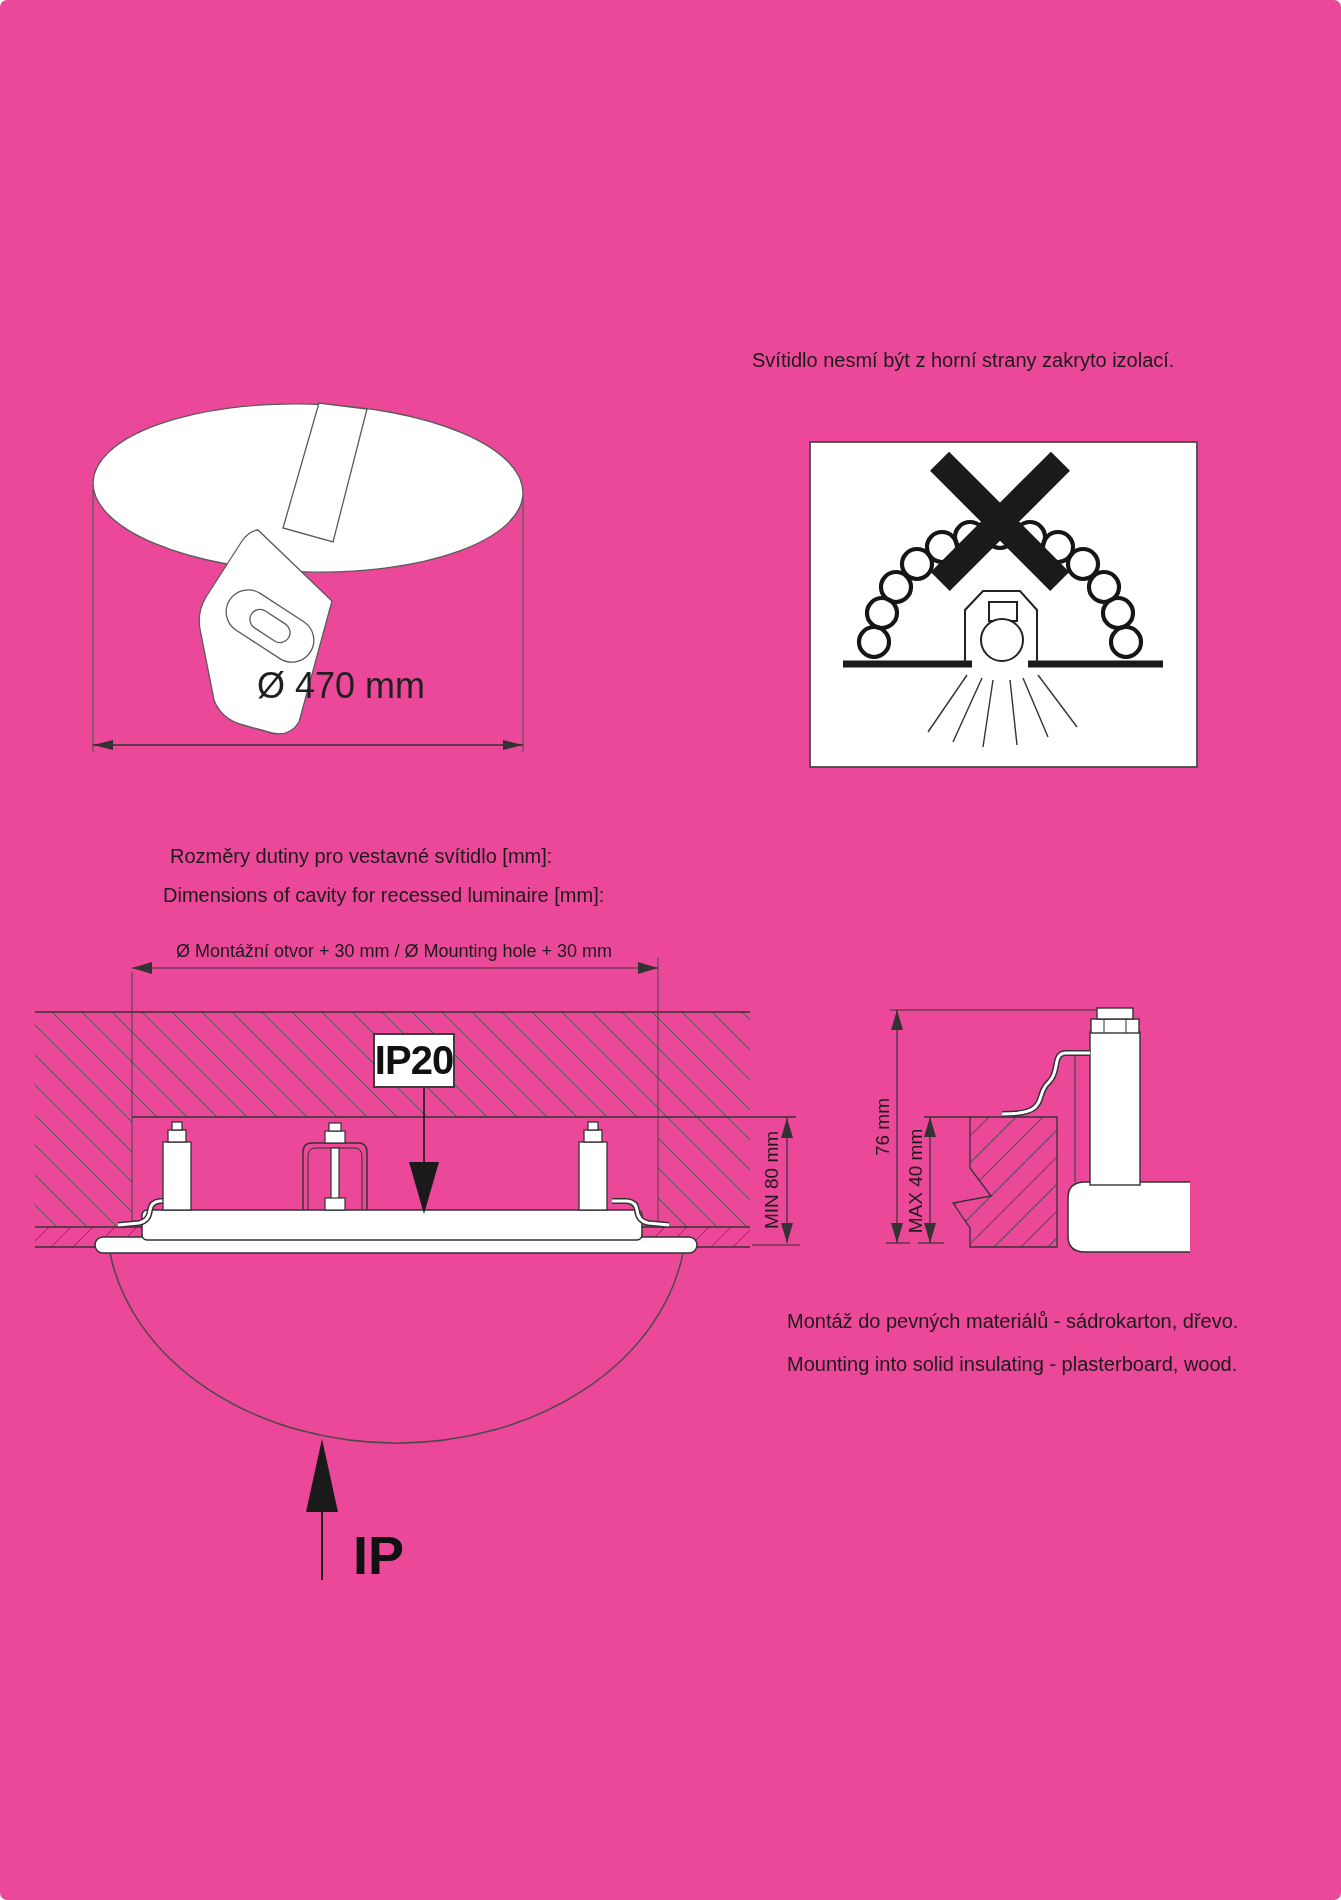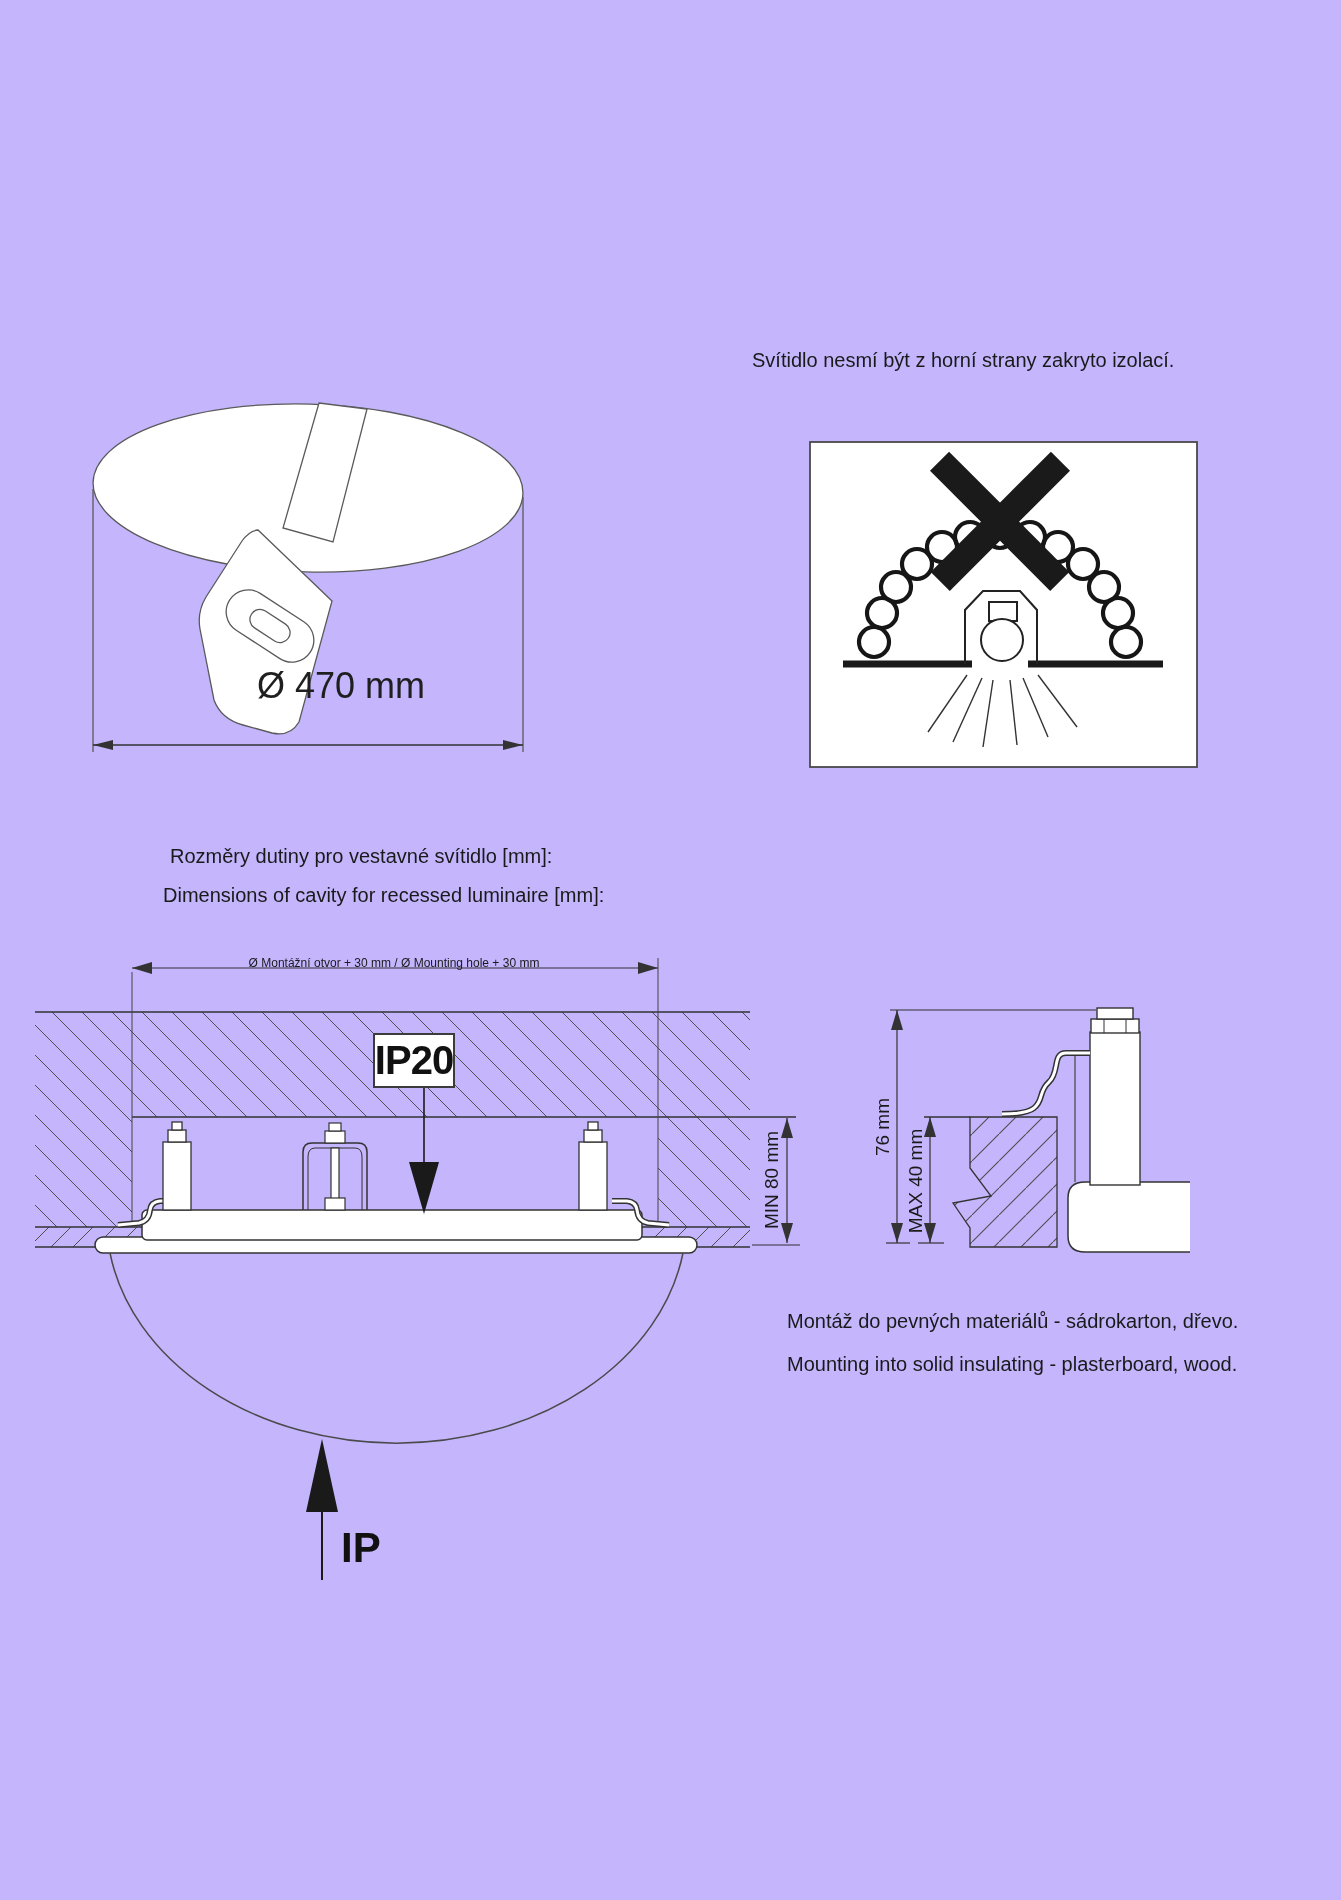--- a/index.html
+++ b/index.html
@@ -1,31 +1,31 @@
 <!DOCTYPE html>
 <html><head>
 <meta charset="utf-8">
 <title></title>
 <style>
   html,body{margin:0;padding:0;background:#ffffff;}
-  #page{position:relative;width:1341px;height:1900px;background:#c4b5fd;overflow:hidden;
-        font-family:"Liberation Sans", sans-serif;color:#1a1a1a;}
+  #page{position:relative;width:1341px;height:1900px;background:#ec4899;overflow:hidden;
+        font-family:"Liberation Sans", sans-serif;color:#1a1a1a;border-radius:7px;}
   #art{position:absolute;left:0;top:0;}
   .lbl{position:absolute;white-space:nowrap;font-size:20px;line-height:1.2;color:#1a1a1a;}
-  .dimlbl{position:absolute;white-space:nowrap;font-size:12px;color:#1a1a1a;margin-top:15px;}
+  .dimlbl{position:absolute;white-space:nowrap;font-size:18px;color:#1a1a1a;}
   .vlabel{position:absolute;white-space:nowrap;font-size:19px;color:#1a1a1a;
           transform:translate(-50%,-50%) rotate(-90deg);}
   .center{text-align:center;}
   #d470{position:absolute;left:195px;top:665px;width:230px;text-align:right;
         font-size:36px;color:#1f1f1f;}
   #ip20box{position:absolute;left:373px;top:1033px;width:82px;height:55px;
            background:#ffffff;border:2px solid #3c3c3c;box-sizing:border-box;
            display:flex;align-items:center;justify-content:center;
            font-size:40px;font-weight:bold;letter-spacing:-1px;color:#111;}
-  #iplbl{position:absolute;left:341px;top:1524px;font-size:42px;font-weight:bold;color:#111;}
+  #iplbl{position:absolute;left:353px;top:1524px;font-size:54px;font-weight:bold;color:#111;}
 </style>
 </head>
 <body>
 
 <div id="page">
 
 <svg id="art" width="1341" height="1900" viewBox="0 0 1341 1900">
   <defs>
     <pattern id="hatchB" width="30" height="30" patternUnits="userSpaceOnUse">
       <path d="M-8,-8 L38,38" stroke="#4d4d4d" stroke-width="1" fill="none"></path>

